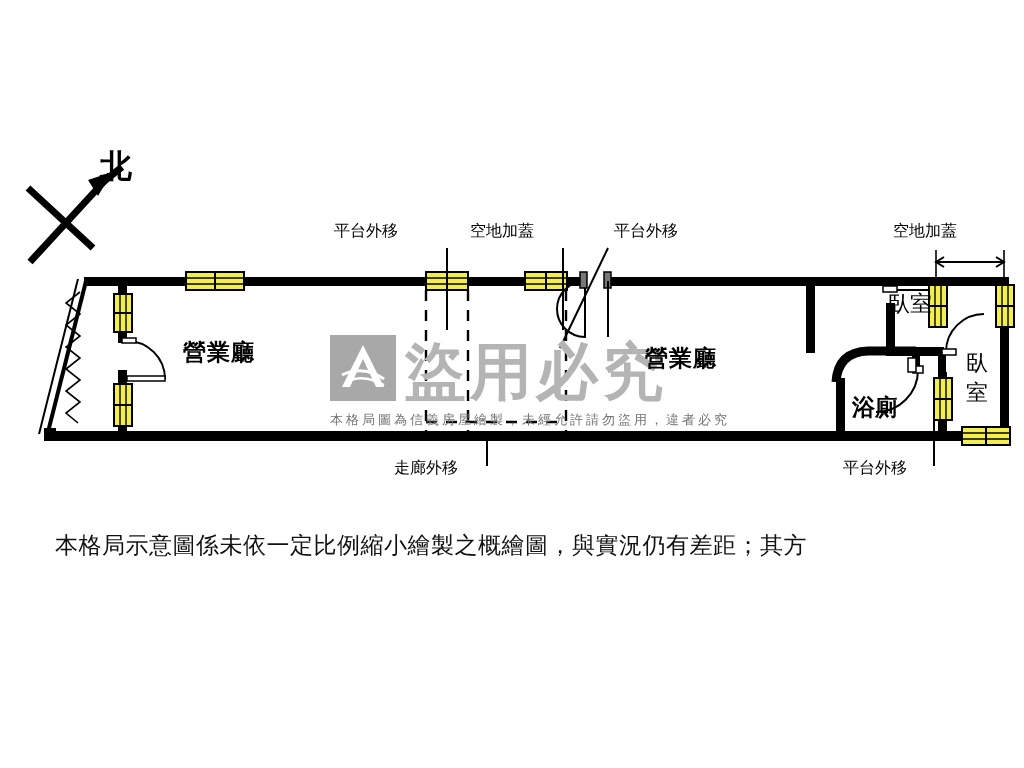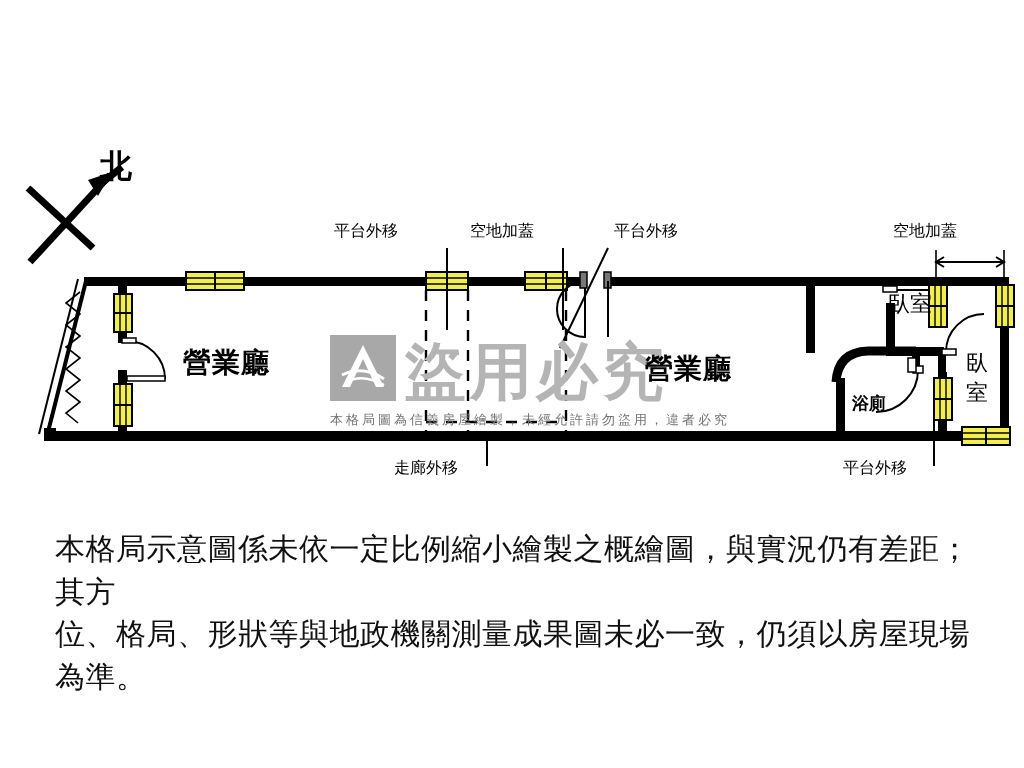--- a/index.html
+++ b/index.html
@@ -5,27 +5,27 @@
   html,body{margin:0;padding:0;}
   body{
     width:1024px;height:768px;background:#ffffff;
     font-family:"DejaVu Sans","Liberation Sans",sans-serif;
     overflow:hidden;position:relative;
   }
   #stage{position:absolute;left:0;top:0;width:1024px;height:768px;}
   svg{position:absolute;left:0;top:0;}
   .lbl{position:absolute;white-space:nowrap;color:#000;
        font-family:"DejaVu Sans","Liberation Sans",sans-serif;}
-  .room-lbl{font-size:28px;font-weight:700;letter-spacing:1px;margin-top:7px;}
+  .room-lbl{font-size:23px;font-weight:700;letter-spacing:1px;}
   .room-lbl-sm{font-size:22px;font-weight:400;letter-spacing:0px;}
   .ann{font-size:16px;font-weight:400;letter-spacing:0px;}
   .north-lbl{font-size:32px;font-weight:700;}
   .disclaimer{position:absolute;left:55px;top:530px;width:940px;
-       font-size:30px;line-height:1.42;color:#111;letter-spacing:0.5px;
-       font-family:Liberation Mono, monospace;}
+       font-size:23px;line-height:1.42;color:#111;letter-spacing:0.5px;
+       font-family:Liberation Serif, serif;}
   .wm{position:absolute;pointer-events:none;}
   #wm-logo{left:330px;top:335px;width:66px;height:66px;background:#a8a8a8;}
   #wm-text{left:404px;top:330px;font-size:62px;font-weight:700;color:#b4b4b4;
        letter-spacing:4px;font-family:"DejaVu Sans","Liberation Sans",sans-serif;}
   #wm-note{left:330px;top:411px;font-size:13px;color:#737373;letter-spacing:3px;
        font-family:"DejaVu Sans","Liberation Sans",sans-serif;}
 </style>
 </head>
 <body>
 
@@ -223,27 +223,26 @@
   <div class="wm" id="wm-text">盜用必究</div>
   <div class="wm" id="wm-note">本格局圖為信義房屋繪製，未經允許請勿盜用，違者必究</div>
 
   <div class="lbl north-lbl" style="left:100px;top:145px;">北</div>
 
   <div class="lbl room-lbl" style="left:183px;top:337px;">營業廳</div>
   <div class="lbl room-lbl" style="left:645px;top:343px;">營業廳</div>
   <div class="lbl room-lbl-sm" style="left:888px;top:289px;">臥室</div>
   <div class="lbl room-lbl-sm" style="left:966px;top:348px;">臥</div>
   <div class="lbl room-lbl-sm" style="left:966px;top:378px;">室</div>
-  <div class="lbl" style="left:852px;top:392px;font-size:17px;font-weight:700;">浴廁</div>
+  <div class="lbl" style="left:852px;top:392px;font-size:23px;font-weight:700;">浴廁</div>
 
   <div class="lbl ann" style="left:334px;top:221px;">平台外移</div>
   <div class="lbl ann" style="left:470px;top:221px;">空地加蓋</div>
   <div class="lbl ann" style="left:614px;top:221px;">平台外移</div>
   <div class="lbl ann" style="left:893px;top:221px;">空地加蓋</div>
   <div class="lbl ann" style="left:394px;top:458px;">走廊外移</div>
   <div class="lbl ann" style="left:843px;top:458px;">平台外移</div>
 
   <div class="disclaimer">
     <div>本格局示意圖係未依一定比例縮小繪製之概繪圖，與實況仍有差距；其方</div>
-    <div>位、格局、形狀等與地政機關測量成果圖未必一致，仍須以房屋現場為準。</div>
   </div>
 
 </div>
 
 </body></html>

